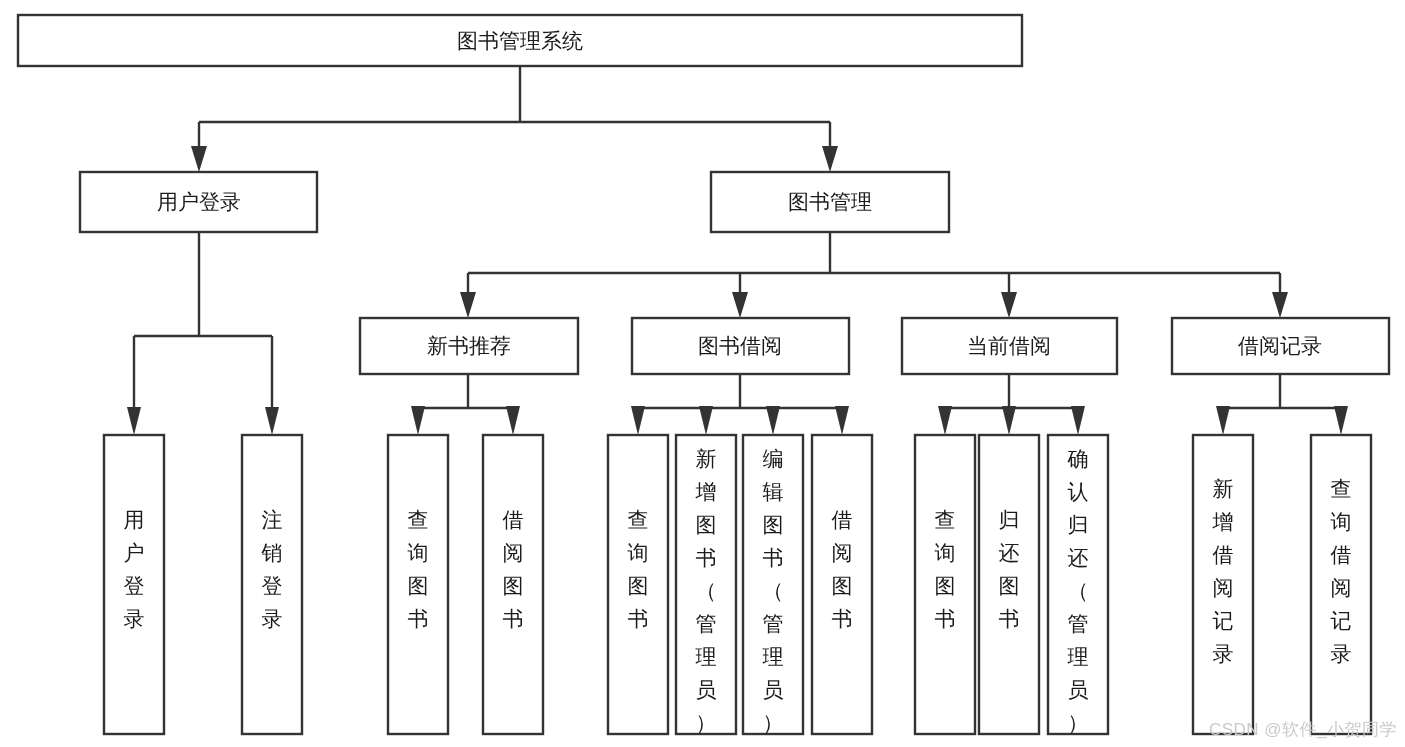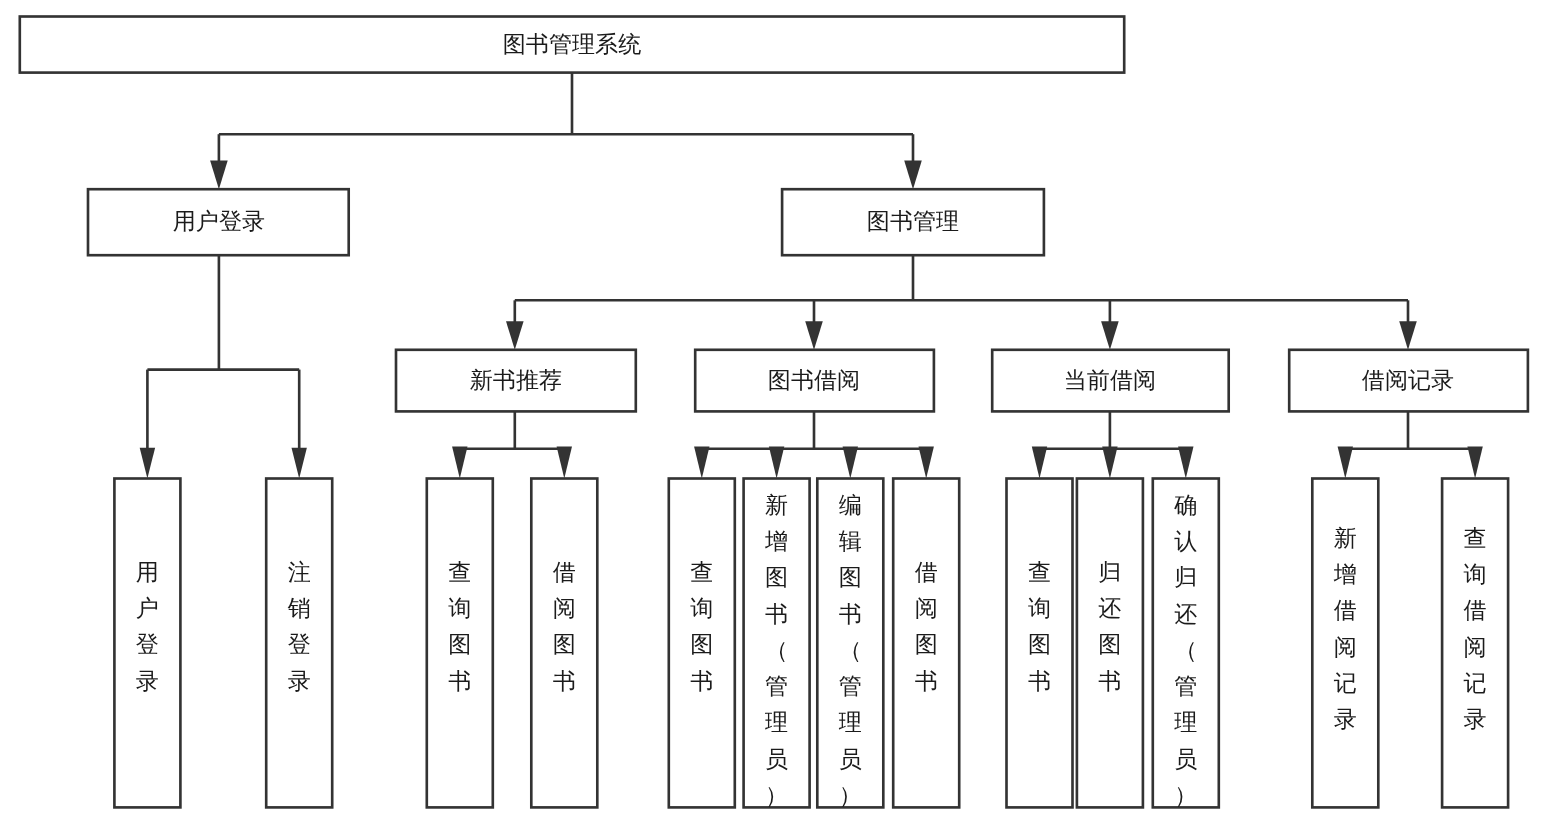--- a/index.html
+++ b/index.html
@@ -215,14 +215,15 @@
       <rect class="nodebox" x="1193" y="435" width="60" height="299"></rect>
       <text class="node-label-v" x="1223" y="496"><tspan x="1223" y="496">新</tspan><tspan x="1223" y="529">增</tspan><tspan x="1223" y="562">借</tspan><tspan x="1223" y="595">阅</tspan><tspan x="1223" y="628">记</tspan><tspan x="1223" y="661">录</tspan></text>
     </g>
     <g>
       <rect class="nodebox" x="1311" y="435" width="60" height="299"></rect>
       <text class="node-label-v" x="1341" y="496"><tspan x="1341" y="496">查</tspan><tspan x="1341" y="529">询</tspan><tspan x="1341" y="562">借</tspan><tspan x="1341" y="595">阅</tspan><tspan x="1341" y="628">记</tspan><tspan x="1341" y="661">录</tspan></text>
     </g>
 
   </svg>
 
+  <div class="watermark">CSDN @软件_小贺同学</div>
 
 </div>
 
 </body></html>

